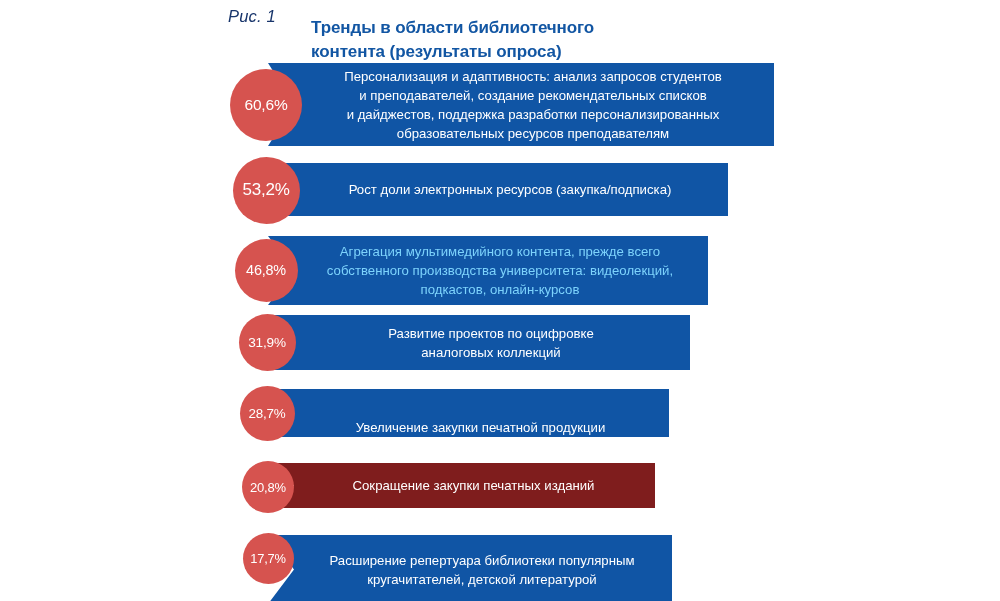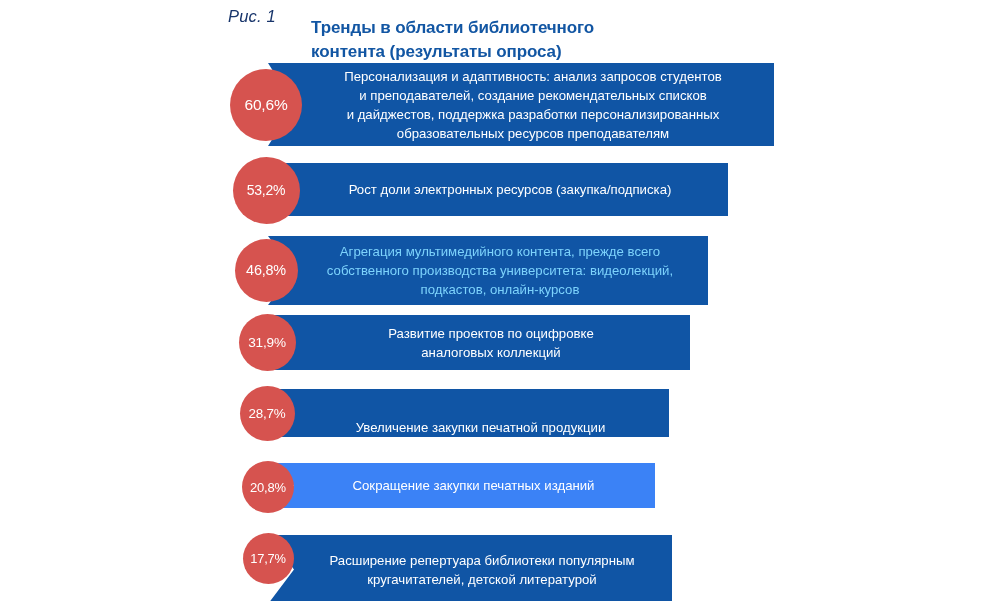--- a/index.html
+++ b/index.html
@@ -111,21 +111,21 @@
         <div class="bubble" style="left: 230px; top: 69px; width: 72px; height: 72px; font-size: 15.5px; background: rgb(214, 83, 79);">
           <span>60,6%</span>
         </div>
       </div>
       <div class="row" style="top: 0px;">
         <div class="bar" style="left: 268px; top: 163px; width: 460px; height: 53px; background: rgb(16, 85, 165); color: rgb(255, 255, 255);">
           <div class="bar-text">
             <span class="tline">Рост доли электронных ресурсов (закупка/подписка)</span>
           </div>
         </div>
-        <div class="bubble" style="left: 232.5px; top: 156.5px; width: 67px; height: 67px; font-size: 14px; background: rgb(214, 83, 79);">
+        <div class="bubble" style="left: 232.5px; top: 156.5px; width: 67px; height: 67px; font-size: 17px; background: rgb(214, 83, 79);">
           <span>53,2%</span>
         </div>
       </div>
       <div class="row" style="top: 0px;">
         <div class="bar" style="left: 268px; top: 236px; width: 440px; height: 69px; background: rgb(16, 85, 165); color: #7dd3fc;">
           <div class="bar-text">
             <span class="tline">Агрегация мультимедийного контента, прежде всего</span>
             <span class="tline">собственного производства университета: видеолекций,</span>
             <span class="tline">подкастов, онлайн-курсов</span>
           </div>
@@ -149,21 +149,21 @@
         <div class="bar" style="left: 268px; top: 389px; width: 401px; height: 48px; background: rgb(16, 85, 165); color: rgb(255, 255, 255); align-items: flex-end;">
           <div class="bar-text">
             <span class="tline">Увеличение закупки печатной продукции</span>
           </div>
         </div>
         <div class="bubble" style="left: 239.5px; top: 385.5px; width: 55px; height: 55px; font-size: 13.4px; background: rgb(214, 83, 79);">
           <span>28,7%</span>
         </div>
       </div>
       <div class="row" style="top: 0px;">
-        <div class="bar" style="left: 268px; top: 463px; width: 387px; height: 45px; background: #3b82f6; color: rgb(255, 255, 255);">
+        <div class="bar" style="left: 268px; top: 463px; width: 387px; height: 45px; background: #7f1d1d; color: rgb(255, 255, 255);">
           <div class="bar-text">
             <span class="tline">Сокращение закупки печатных изданий</span>
           </div>
         </div>
         <div class="bubble" style="left: 242px; top: 461px; width: 52px; height: 52px; font-size: 13px; background: rgb(214, 83, 79);">
           <span>20,8%</span>
         </div>
       </div>
       <div class="row" style="top: 0px;">
         <div class="bar" style="left: 268px; top: 525px; width: 404px; height: 69px; background: rgb(16, 85, 165); color: rgb(255, 255, 255); margin-top: 10px;">

